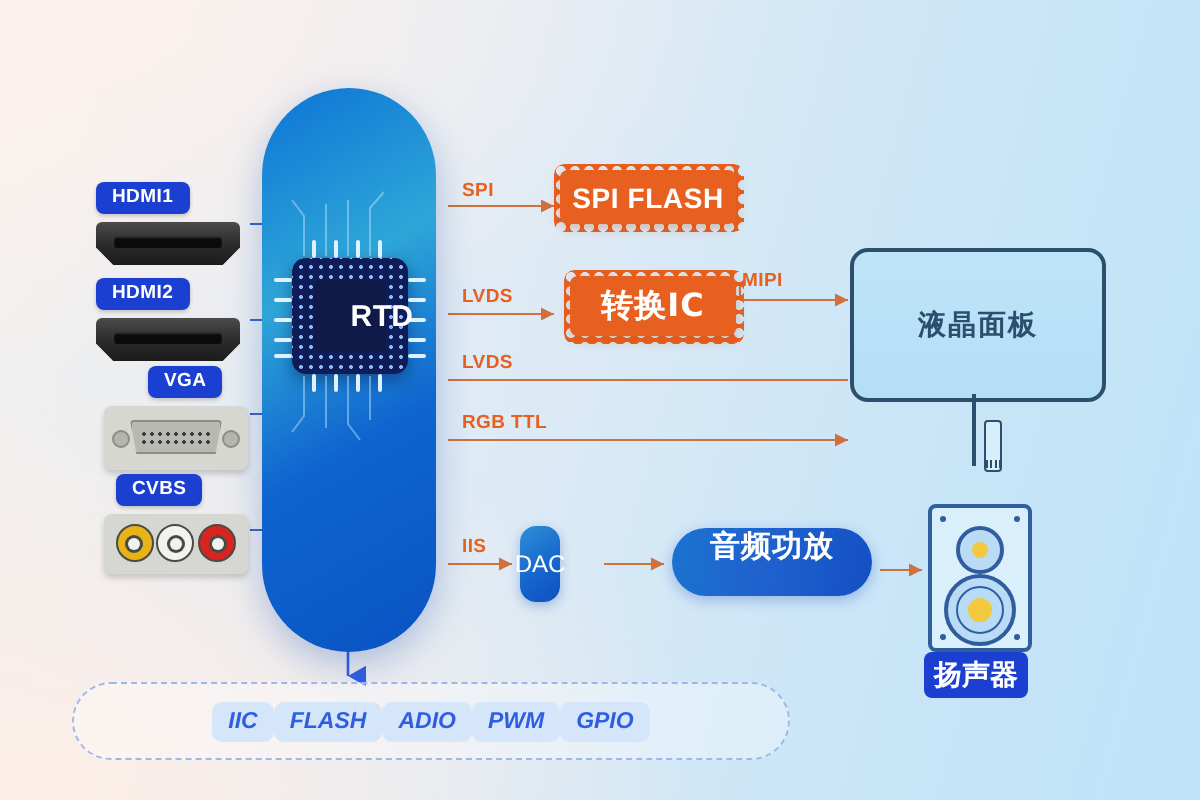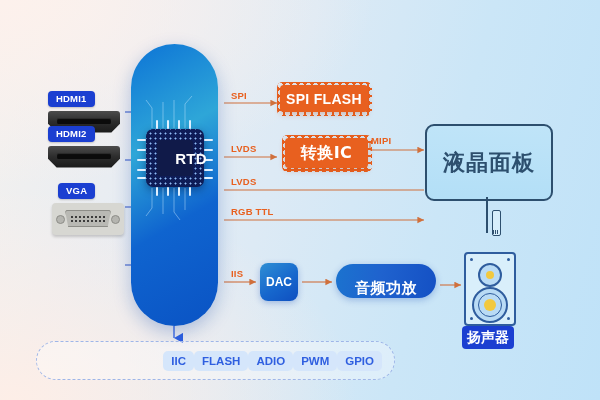--- a/index.html
+++ b/index.html
@@ -123,41 +123,41 @@
     mask-image:radial-gradient(circle at 3.5px 3.5px, rgba(0,0,0,0) 2.4px, #000 2.6px);
     mask-size:7px 7px;
   }
 
   
   .lcd{
     position:absolute;left:425px;top:124px;width:124px;height:73px;
     border:2.4px solid #2d4f6e;border-radius:9px;
     background:linear-gradient(180deg,#bfe4f8 0%,#b3dff7 100%);
     display:flex;align-items:center;justify-content:center;
-    color:#2d4f6e;font-size:22px;font-weight:700;letter-spacing:1px;
+    color:#2d4f6e;font-size:14px;font-weight:700;letter-spacing:1px;
     font-family:"DejaVu Sans","Liberation Sans",sans-serif;
   }
   .lcd-neck{position:absolute;left:486px;top:197px;width:2.4px;height:36px;background:#2d4f6e;}
   .lcd-tube{position:absolute;left:492px;top:210px;width:7px;height:24px;
     border:1.8px solid #2d4f6e;border-radius:2px;background:#d7eefb;}
   .lcd-tube::after{content:"";position:absolute;left:0;right:0;bottom:1px;height:4px;
     background:repeating-linear-gradient(90deg,#2d4f6e 0 1px,transparent 1px 2.2px);}
 
   
   .dac{
-    position:absolute;left:260px;top:263px;width:38px;height:38px;border-radius:8px;
+    position:absolute;left:260px;top:263px;width:20px;height:38px;border-radius:8px;
     background:linear-gradient(145deg,#2f8fd4 0%,#1667cd 55%,#0f4fc0 100%);
     display:flex;align-items:center;justify-content:center;
-    color:#fff;font-size:12px;font-weight:700;
+    color:#fff;font-size:12px;font-weight:400;
     box-shadow:0 2px 6px rgba(15,70,180,.3);
   }
   .amp{
     position:absolute;left:336px;top:264px;width:100px;height:34px;border-radius:17px;
     background:linear-gradient(100deg,#1b73cf 0%,#1f62ce 45%,#1450c4 100%);
-    display:flex;align-items:flex-end;justify-content:center;
+    display:flex;align-items:flex-start;justify-content:center;
     color:#fff;font-size:15px;font-weight:700;letter-spacing:.5px;
     font-family:"DejaVu Sans","Liberation Sans",sans-serif;
     box-shadow:0 2px 7px rgba(15,70,180,.3);
   }
 
   
   .spk{
     position:absolute;left:464px;top:252px;width:48px;height:70px;
     border:2px solid #2f5d9e;border-radius:4px;background:#d9effb;
   }
@@ -170,22 +170,23 @@
     background:#1b3fd1;color:#fff;font-size:14px;font-weight:700;
     border-radius:4px;padding:2.5px 0;
     font-family:"DejaVu Sans","Liberation Sans",sans-serif;
   }
 
   
   .peri{
     position:absolute;left:36px;top:341px;width:359px;height:39px;
     border:1.4px dashed #9fb6e8;border-radius:20px;
     background:rgba(255,255,255,.34);
-    display:flex;align-items:center;justify-content:flex-end;padding:0 12px;
+    display:flex;align-items:center;justify-content:center;padding:0 12px;
     box-sizing:border-box;
+    font-style:italic;
   }
   .chip-pill{
     background:#d5e6fb;color:#2f5fe0;font-size:11.5px;font-weight:700;
     border-radius:5px;padding:4px 8px;white-space:nowrap;
   }
 
   .sig-label{
     position:absolute;color:#e8601f;font-size:9.5px;font-weight:700;letter-spacing:.2px;
   }
 </style>
@@ -266,34 +267,42 @@
       <path d="M174,188 L174,212 L180,220"></path>
       <path d="M185,188 L185,210"></path>
     </g>
   </svg>
 
   <div class="conn" style="left:48px;top:88px">
     <div class="badge">HDMI1</div>
     <div class="hdmi" style="margin-top:4px"></div>
   </div>
 
-  <div class="conn" style="left:48px;top:123px">
+  <div class="conn" style="left:48px;top:136px">
     <div class="badge">HDMI2</div>
     <div class="hdmi" style="margin-top:4px"></div>
   </div>
 
   <div class="conn" style="left:52px;top:180px">
-    <div class="badge" style="margin-left:6px">VGA</div>
+    <div class="badge" style="margin-left:22px">VGA</div>
     <div class="vga" style="margin-top:4px">
       <span class="vga-screw" style="left:4px"></span>
       <div class="vga-port"></div>
       <span class="vga-screw" style="right:4px"></span>
     </div>
   </div>
 
+  <div class="conn" style="left:52px;top:234px">
+    <div class="badge" style="margin-left:6px">CVBS</div>
+    <div class="cvbs" style="margin-top:4px">
+      <span class="rca y"></span>
+      <span class="rca w"></span>
+      <span class="rca r"></span>
+    </div>
+  </div>
 
   <div class="sig-label" style="left:231px;top:90px">SPI</div>
   <div class="sig-label" style="left:231px;top:143px">LVDS</div>
   <div class="sig-label" style="left:231px;top:176px">LVDS</div>
   <div class="sig-label" style="left:231px;top:206px">RGB TTL</div>
   <div class="sig-label" style="left:231px;top:268px">IIS</div>
   <div class="sig-label" style="left:371px;top:135px">MIPI</div>
 
   <div class="stamp-wrap" style="left:280px;top:85px;width:88px;height:27px">
     <div class="stamp-edge"></div>

